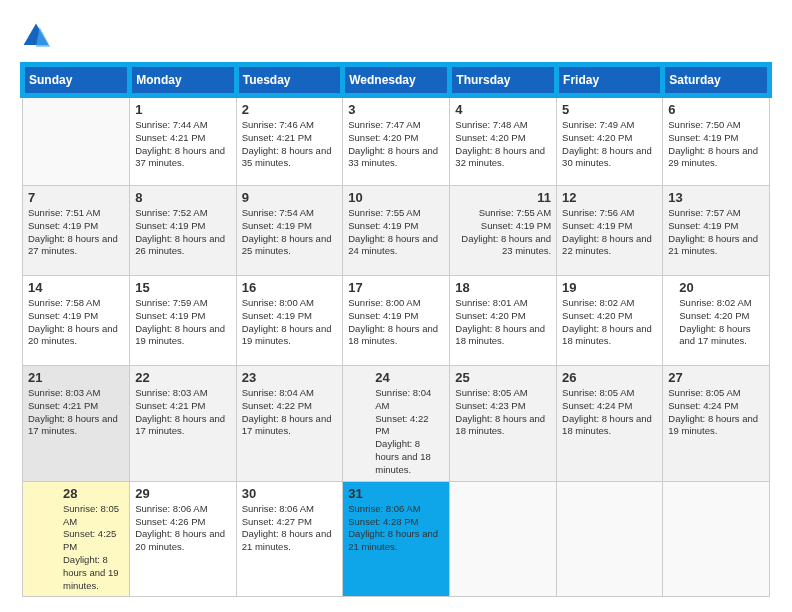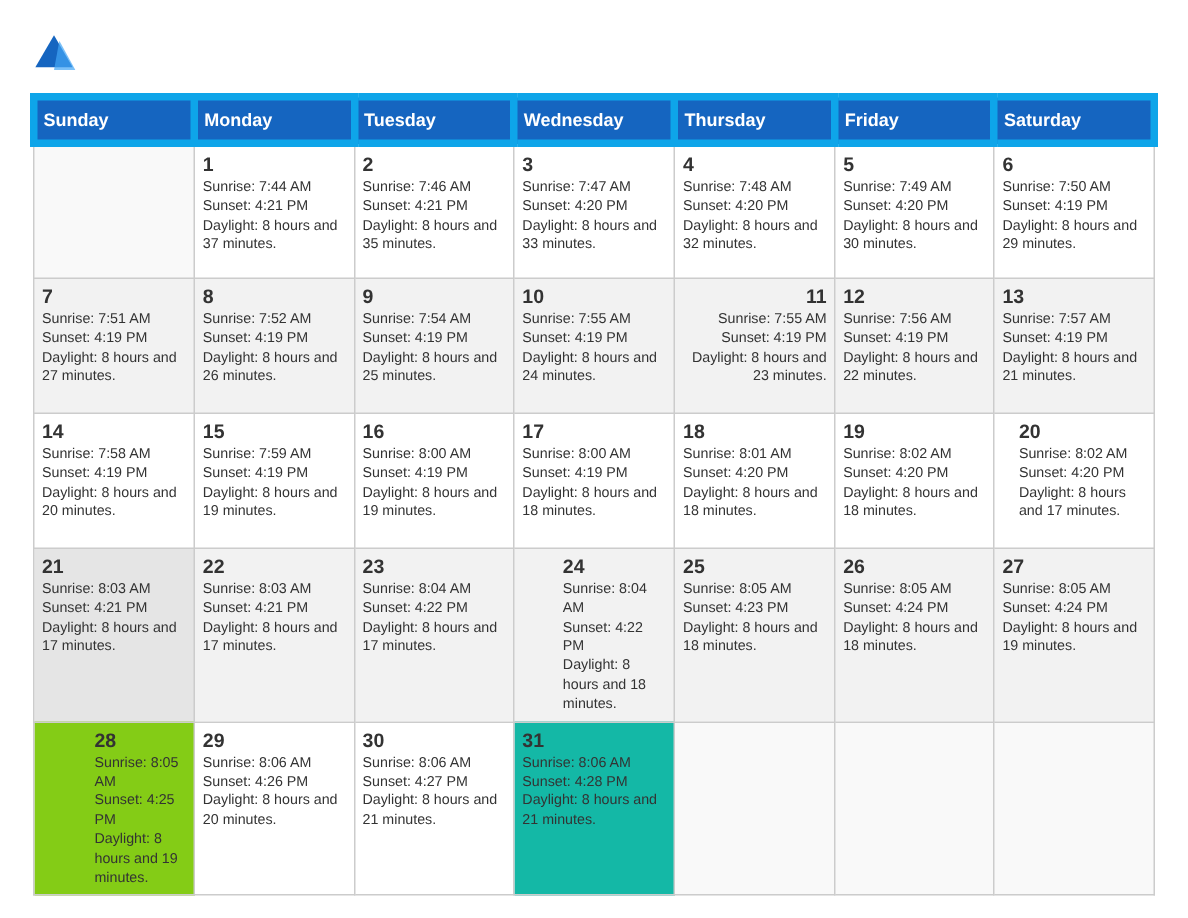--- a/index.html
+++ b/index.html
@@ -239,33 +239,33 @@
         <td style="background: rgb(242, 242, 242);">
           <span class="day-number">26</span>
           <div class="cell-info">Sunrise: 8:05 AM<br>Sunset: 4:24 PM<br>Daylight: 8 hours and 18 minutes.</div>
         </td>
         <td style="background: rgb(242, 242, 242);">
           <span class="day-number">27</span>
           <div class="cell-info">Sunrise: 8:05 AM<br>Sunset: 4:24 PM<br>Daylight: 8 hours and 19 minutes.</div>
         </td>
       </tr>
       <tr class="week-row">
-        <td style="background: #84cc16; padding-left: 40px;">
+        <td style="background: #fef9c3; padding-left: 40px;">
           <span class="day-number">28</span>
           <div class="cell-info">Sunrise: 8:05 AM<br>Sunset: 4:25 PM<br>Daylight: 8 hours and 19 minutes.</div>
         </td>
         <td style="background: rgb(255, 255, 255);">
           <span class="day-number">29</span>
           <div class="cell-info">Sunrise: 8:06 AM<br>Sunset: 4:26 PM<br>Daylight: 8 hours and 20 minutes.</div>
         </td>
         <td style="background: rgb(255, 255, 255);">
           <span class="day-number">30</span>
           <div class="cell-info">Sunrise: 8:06 AM<br>Sunset: 4:27 PM<br>Daylight: 8 hours and 21 minutes.</div>
         </td>
-        <td style="background: #14b8a6; margin-left: 44px;">
+        <td style="background: #0ea5e9; margin-left: 44px;">
           <span class="day-number">31</span>
           <div class="cell-info">Sunrise: 8:06 AM<br>Sunset: 4:28 PM<br>Daylight: 8 hours and 21 minutes.</div>
         </td>
         <td class="empty" style="background: rgb(249, 249, 249);"></td>
         <td class="empty" style="background: rgb(249, 249, 249);"></td>
         <td class="empty" style="background: rgb(249, 249, 249);"></td>
       </tr>
     </tbody>
 </table>
 

